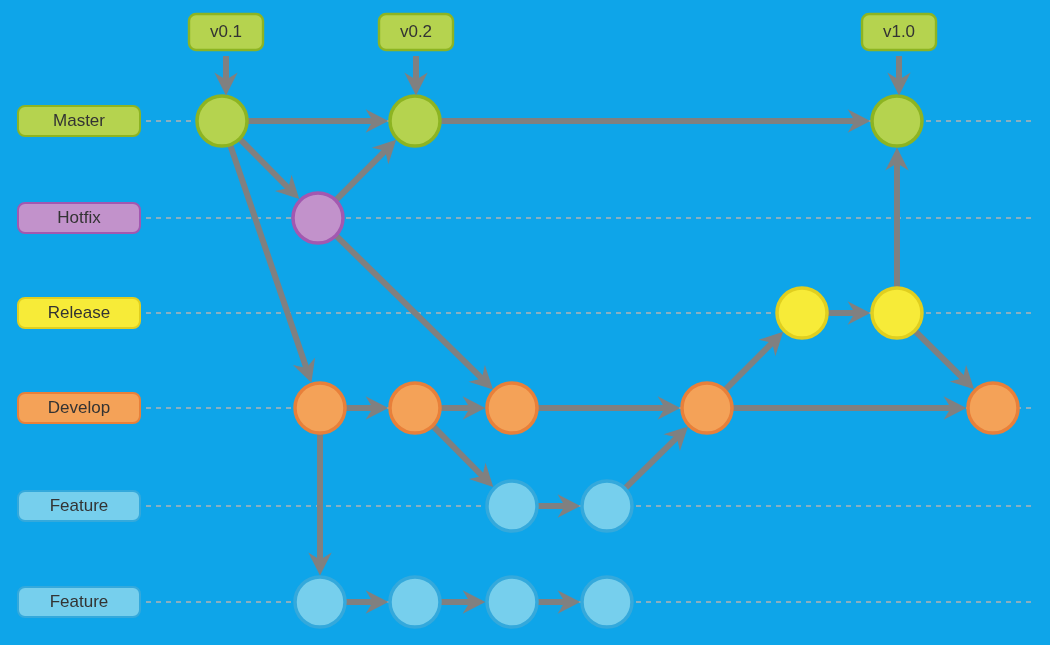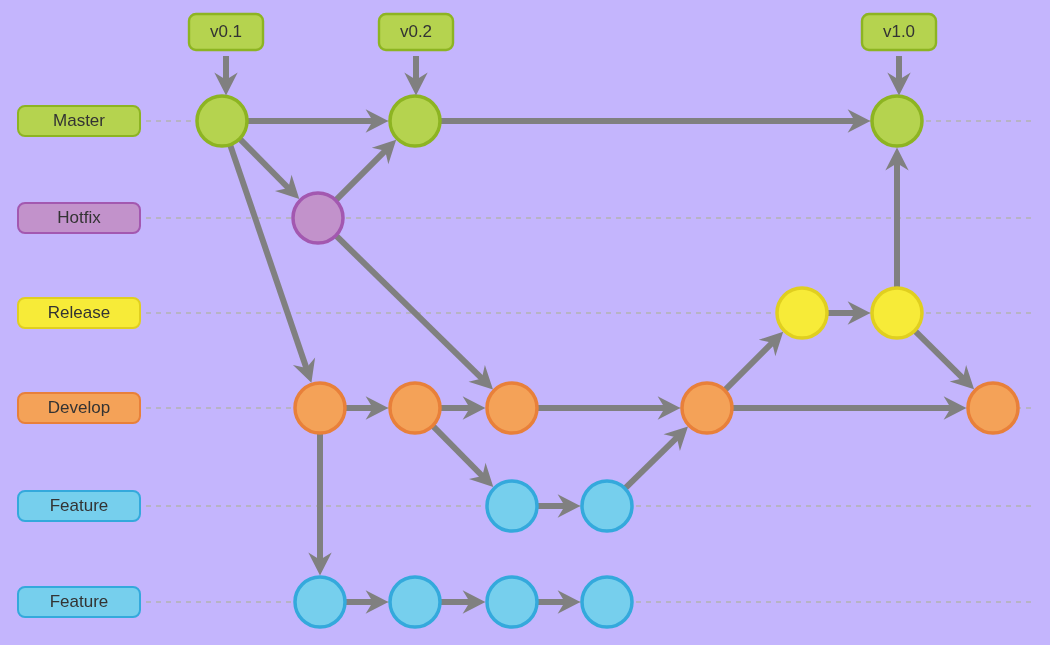--- a/index.html
+++ b/index.html
@@ -1,18 +1,18 @@
 <!DOCTYPE html>
 <html><head>
 <meta charset="utf-8">
 <style>
   html,body{margin:0;padding:0;background:#ffffff;}
   body{width:1050px;height:645px;overflow:hidden;
        font-family:"Liberation Sans","DejaVu Sans",sans-serif;}
-  #stage{position:relative;width:1050px;height:645px;background:#c4b5fd;}
+  #stage{position:relative;width:1050px;height:645px;background:#0ea5e9;}
   svg#diagram{position:absolute;left:0;top:0;width:1050px;height:645px;display:block;}
   .lane-line{stroke:#b3b3b3;stroke-width:1.4;stroke-dasharray:5 5;}
   .edge{stroke:#808080;stroke-width:6;fill:none;stroke-linecap:butt;}
   .tag-arrow{stroke:#808080;stroke-width:6;fill:none;}
   .node-circle{stroke-width:3.5;}
   .lane-label-box{stroke-width:2;}
   .lane-label-text{font-size:17px;fill:#333333;font-family:"Liberation Sans","DejaVu Sans",sans-serif;
                    dominant-baseline:middle;text-anchor:middle;}
   .tag-box{stroke-width:2.4;}
   .tag-text{font-size:17px;fill:#333333;font-family:"Liberation Sans","DejaVu Sans",sans-serif;

